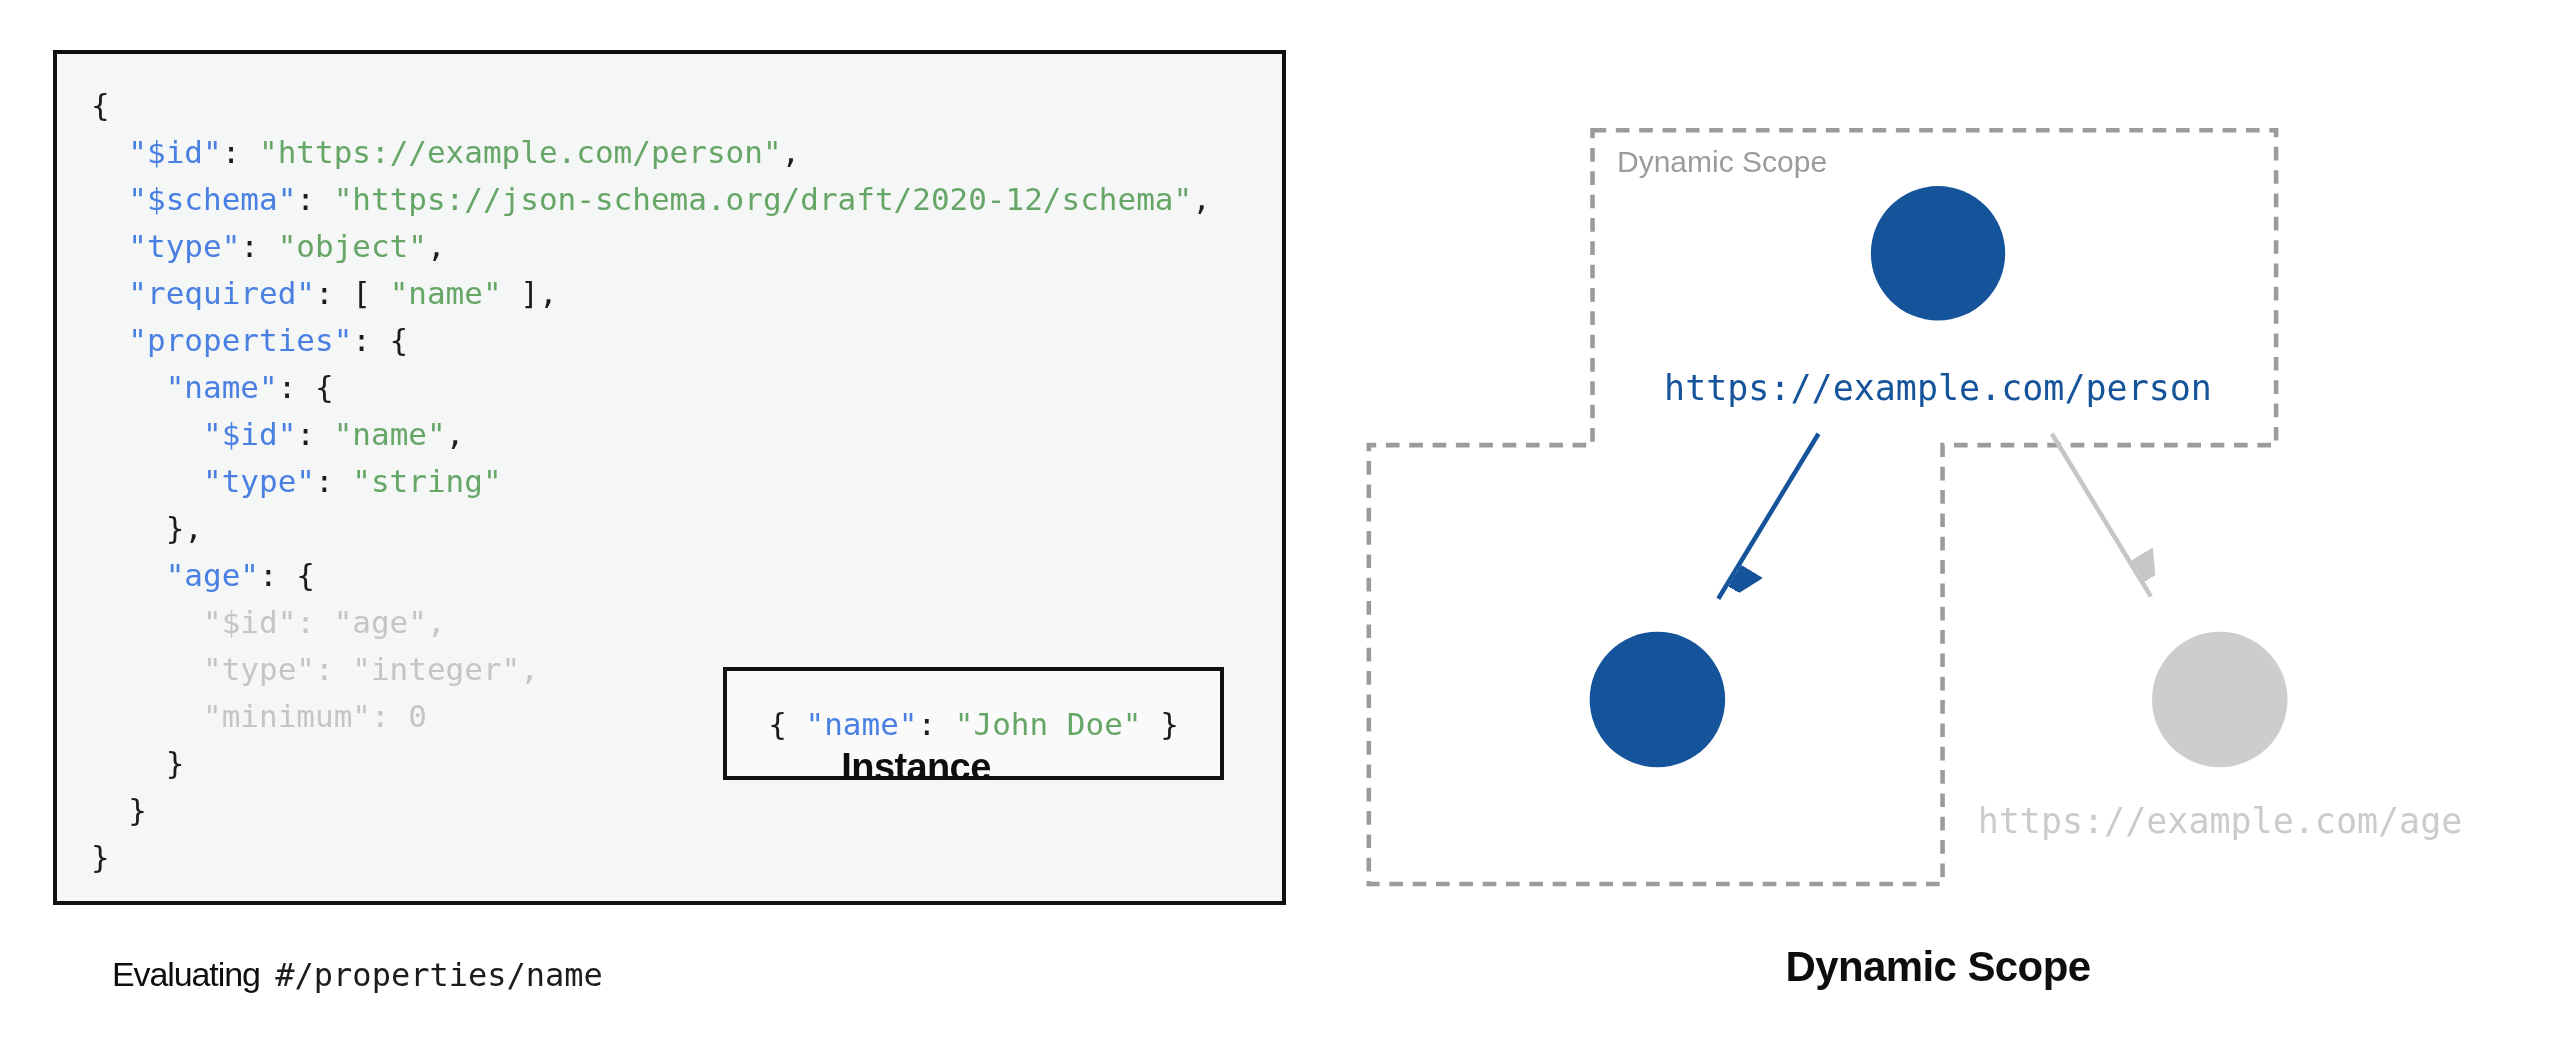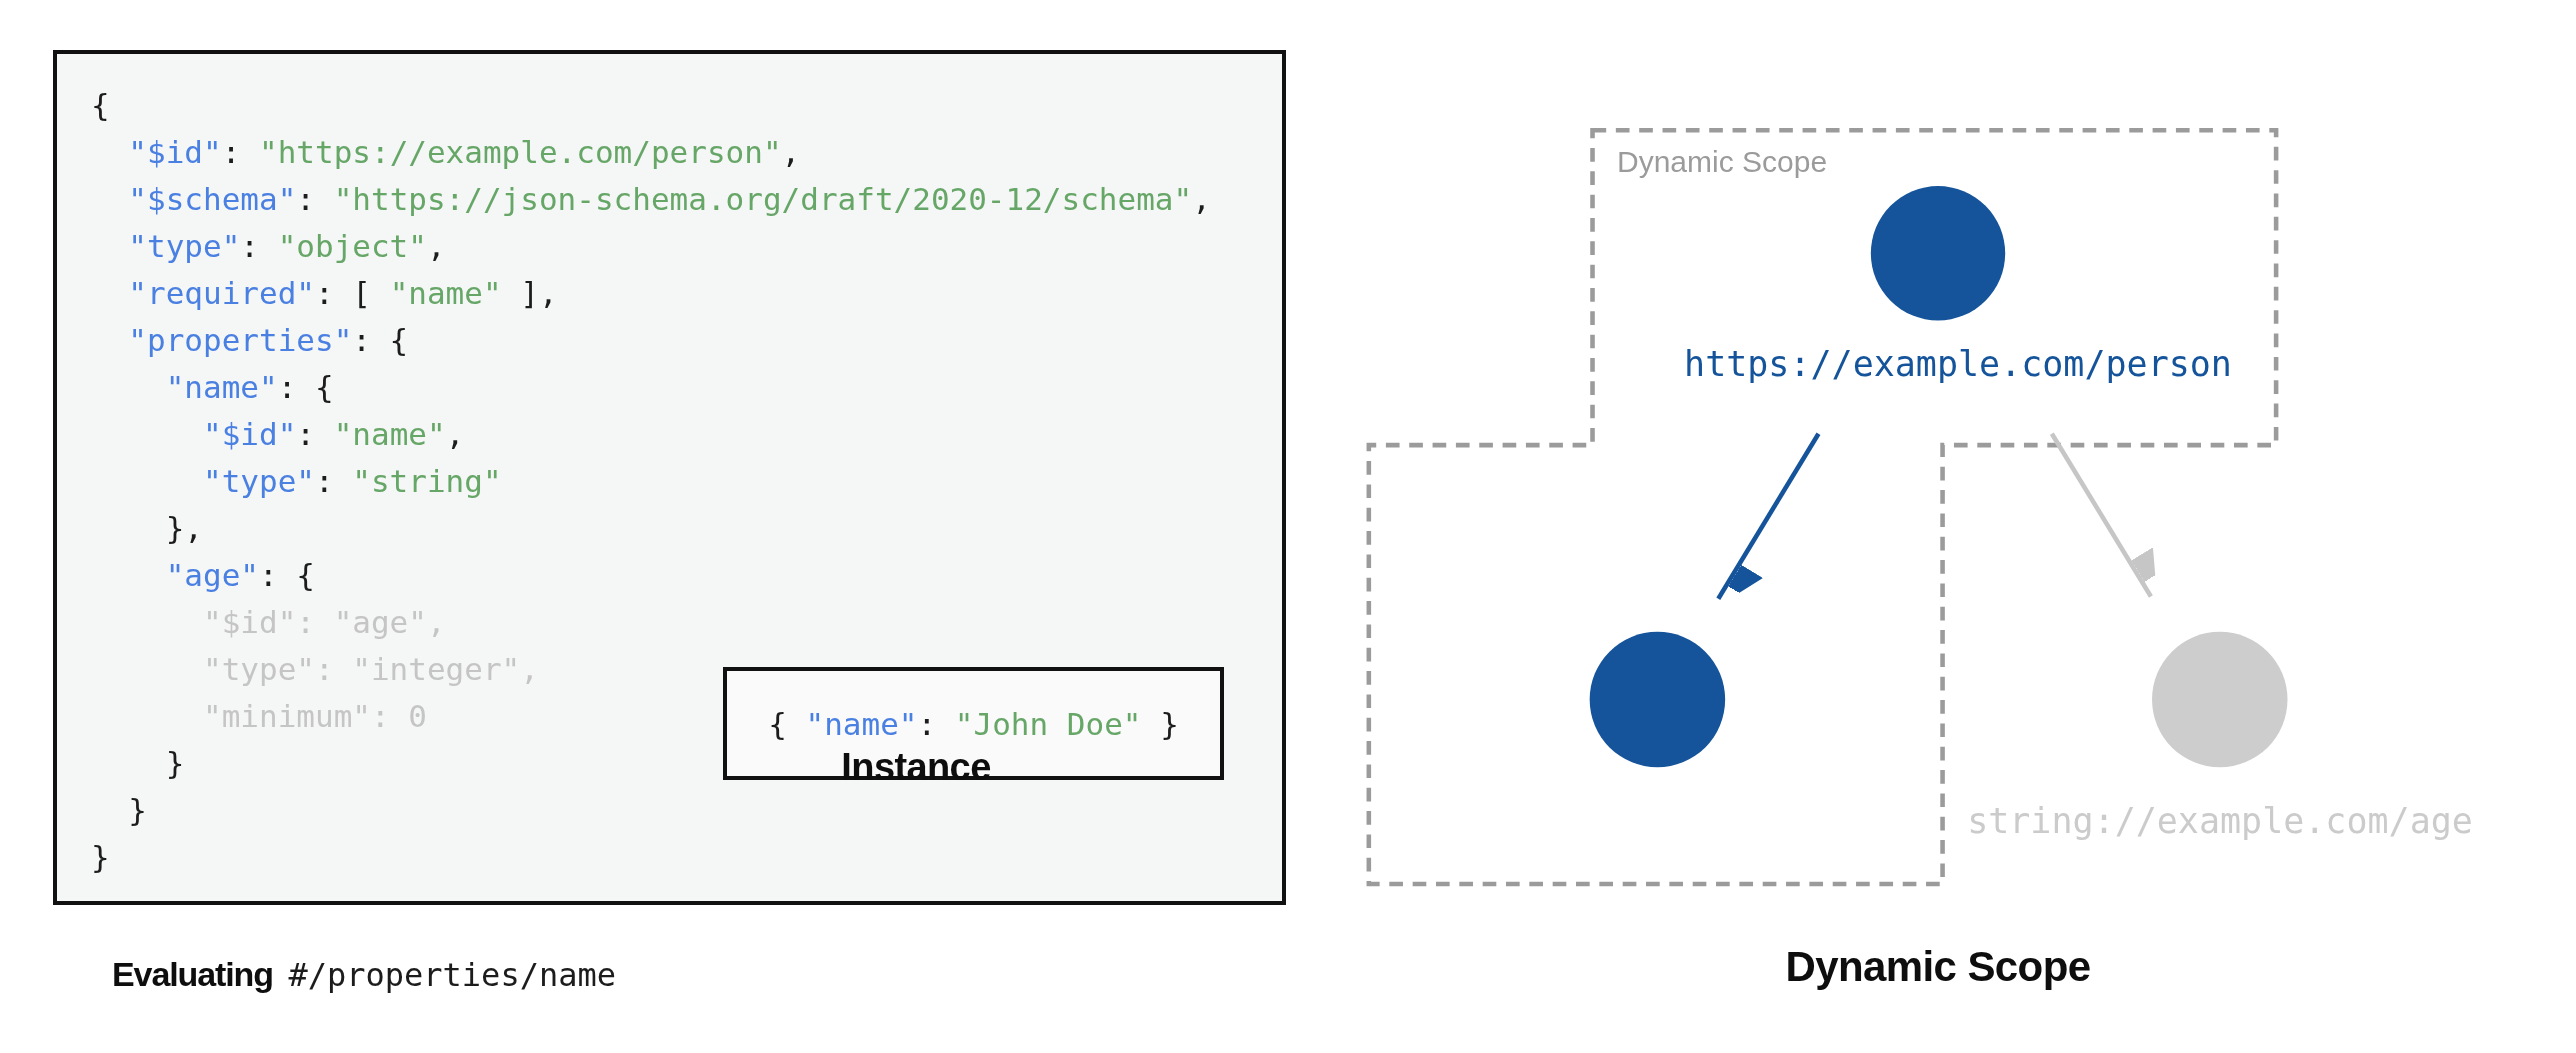--- a/index.html
+++ b/index.html
@@ -53,21 +53,21 @@
   }
   .instance-label{
     position:absolute;left:916px;top:746px;transform:translateX(-50%);
     font-weight:bold;font-size:38px;color:var(--title-black);letter-spacing:-0.6px;
   }
 
   .caption{
     position:absolute;left:112px;top:955px;white-space:nowrap;
   }
   .cap-bold{
-    font-weight:bold;font-size:34px;color:var(--title-black);letter-spacing:-1.1px;
+    font-weight:normal;font-size:34px;color:var(--title-black);letter-spacing:-1.1px;
   }
   .cap-mono{
     font-family:"DejaVu Sans Mono",monospace;font-size:32px;color:var(--punct-black);
     margin-left:13px;
   }
 
   
   .diagram-svg{position:absolute;left:0;top:0;}
   .scope-boundary{fill:none;stroke:var(--dash-gray);stroke-width:8;stroke-dasharray:24 17;}
   .arrow-blue{stroke:var(--node-blue);stroke-width:8;fill:none;}
@@ -78,21 +78,21 @@
   .circle-inactive{fill:var(--node-gray);}
 
   .scope-label{
     position:absolute;left:1617px;top:145px;
     font-size:30px;color:var(--label-gray);
   }
   .node-url{
     position:absolute;transform:translateX(-50%);white-space:nowrap;
     font-family:"DejaVu Sans Mono",monospace;font-size:35px;
   }
-  .url-person{left:1938px;top:344px;color:var(--node-blue);margin-left:20px;}
+  .url-person{left:1938px;top:368px;color:var(--node-blue);}
   .url-name{left:1658px;top:801px;color:var(--node-blue);}
   .url-age{left:2220px;top:801px;color:#cbcbcb;}
   .diagram-title{
     position:absolute;left:1938px;top:943px;transform:translateX(-50%);
     font-weight:bold;font-size:42px;color:var(--title-black);letter-spacing:-0.6px;
     white-space:nowrap;
   }
 </style>
 </head>
 <body>
@@ -130,18 +130,18 @@
     <line class="arrow-gray" x1="3604" y1="762" x2="3778" y2="1048" marker-end="url(#head-gray)"></line>
 
     <circle class="circle-active" cx="3404" cy="445" r="118"></circle>
     <circle class="circle-active" cx="2911" cy="1229" r="119"></circle>
     <circle class="circle-inactive" cx="3899" cy="1229" r="119"></circle>
   </svg>
 
   <div class="scope-label">Dynamic Scope</div>
 
   <div class="node-url url-person">https://example.com/person</div>
-  <div class="node-url url-age">string://example.com/age</div>
+  <div class="node-url url-age">https://example.com/age</div>
 
   <div class="diagram-title">Dynamic Scope</div>
 
 </div>
 
 
 </body></html>

